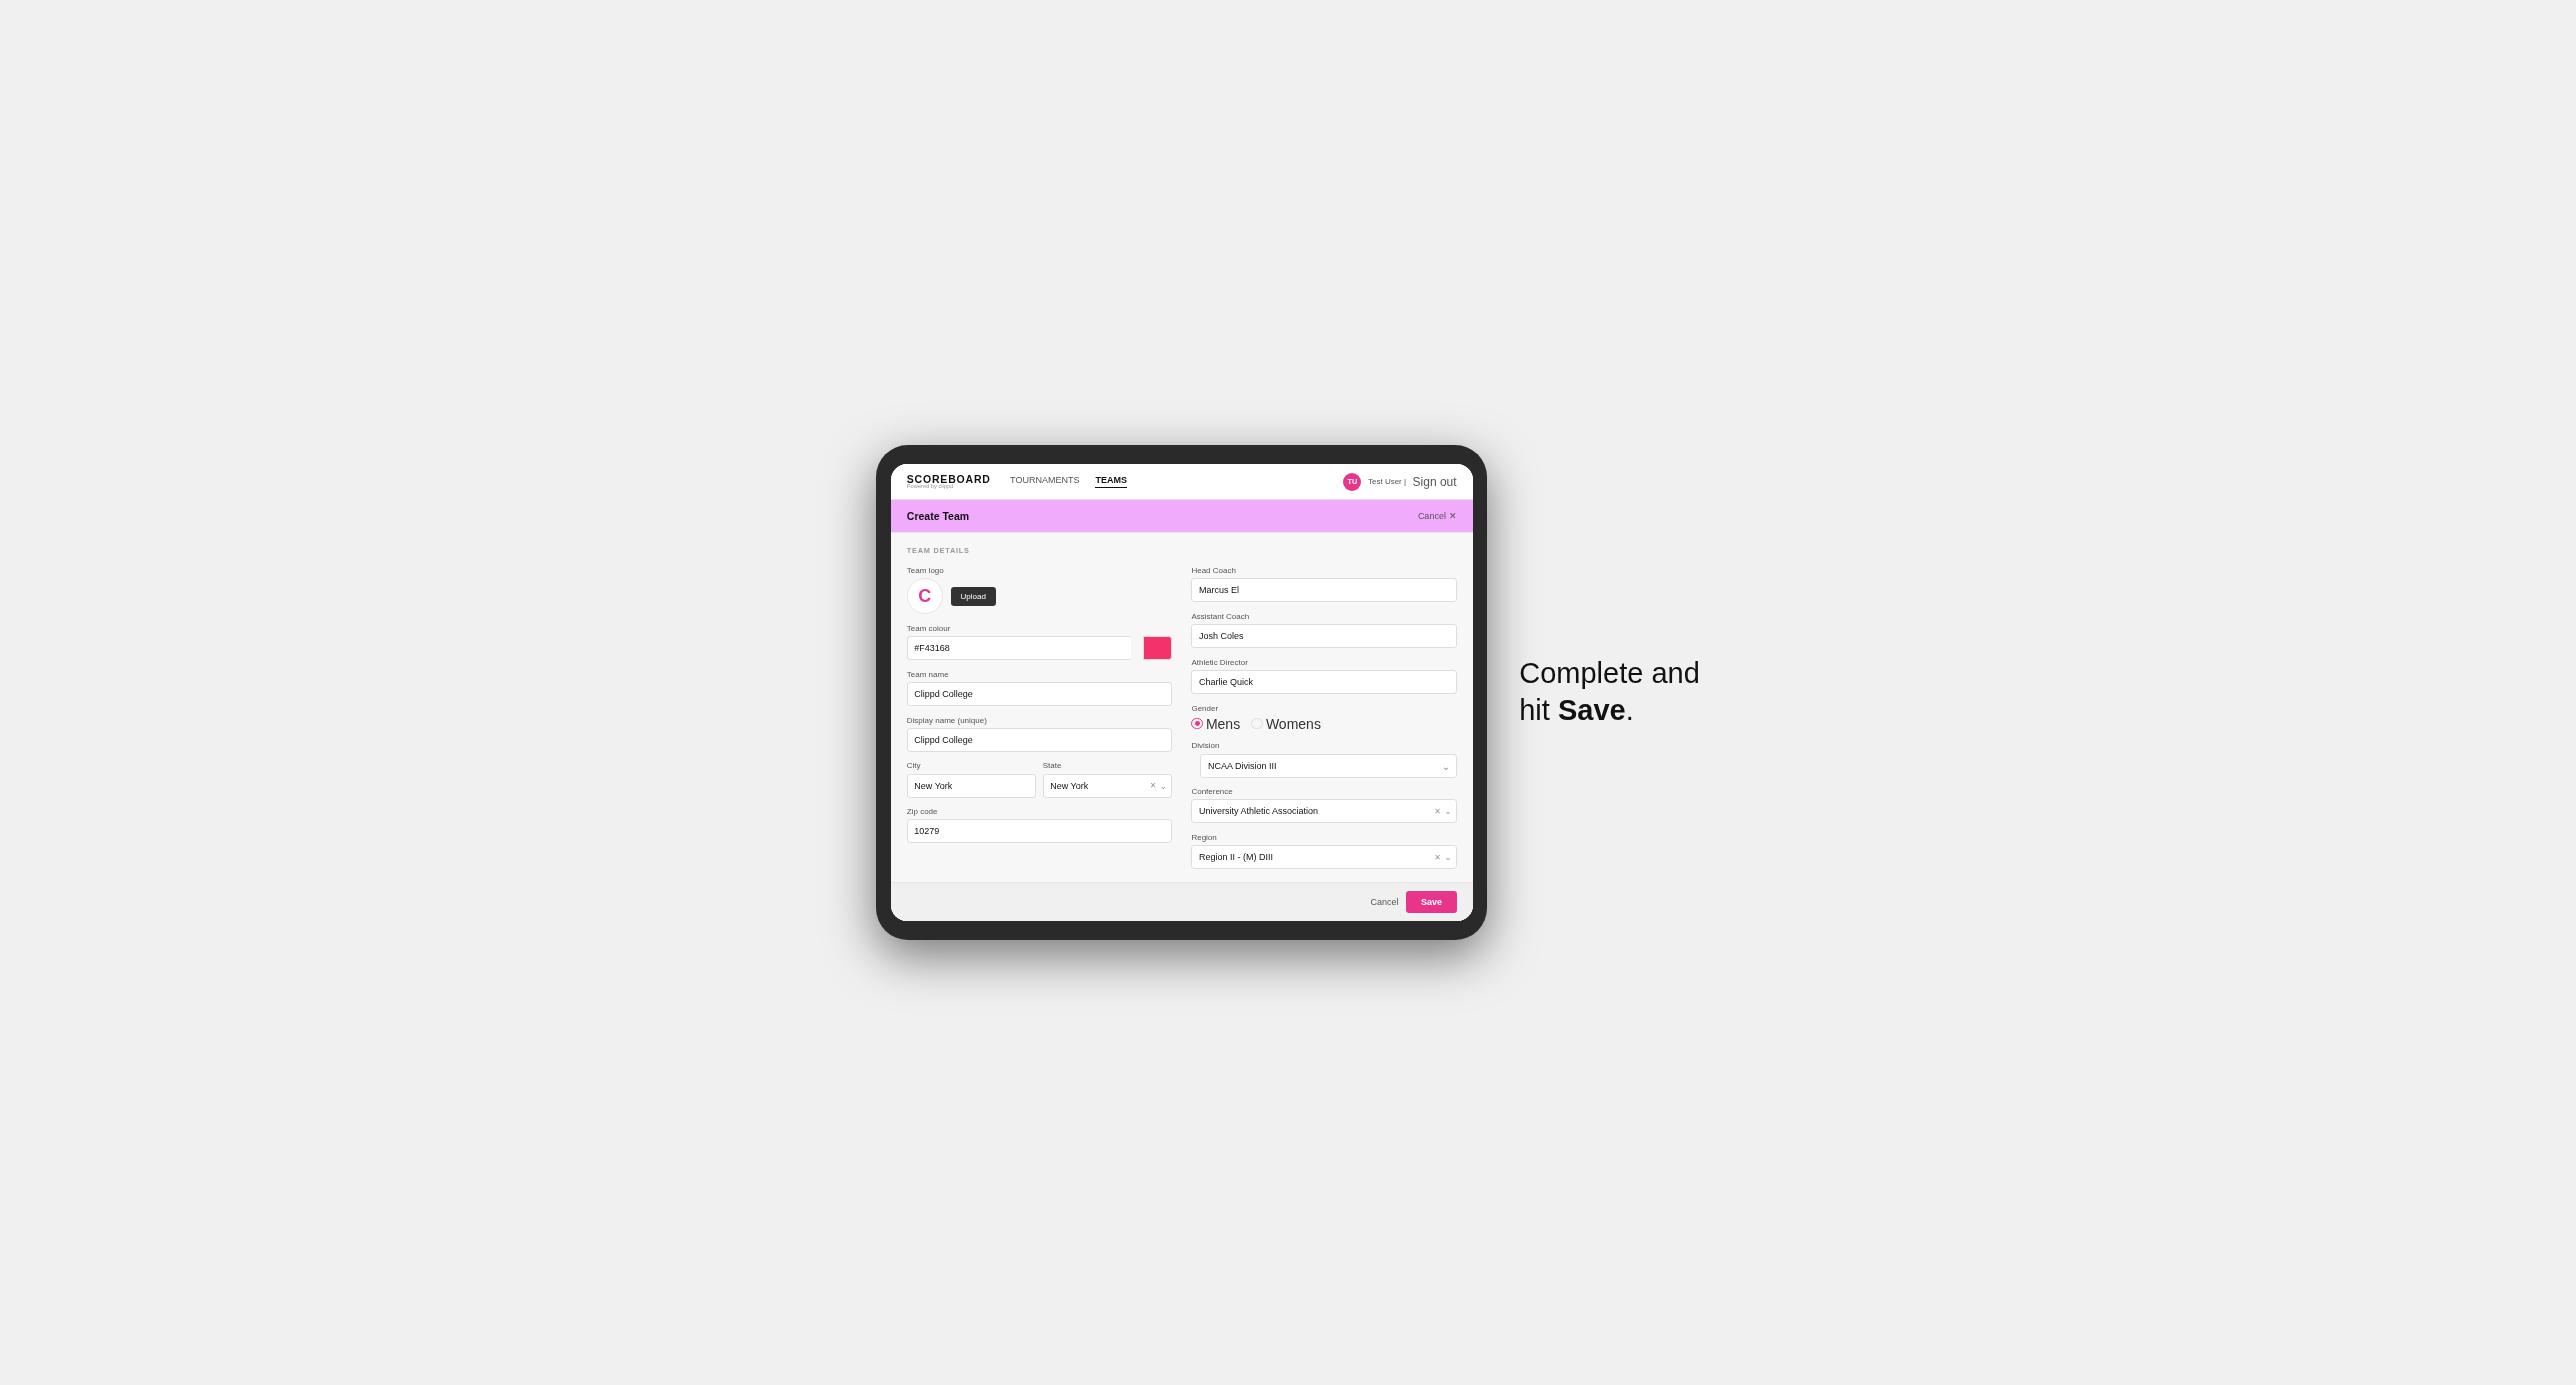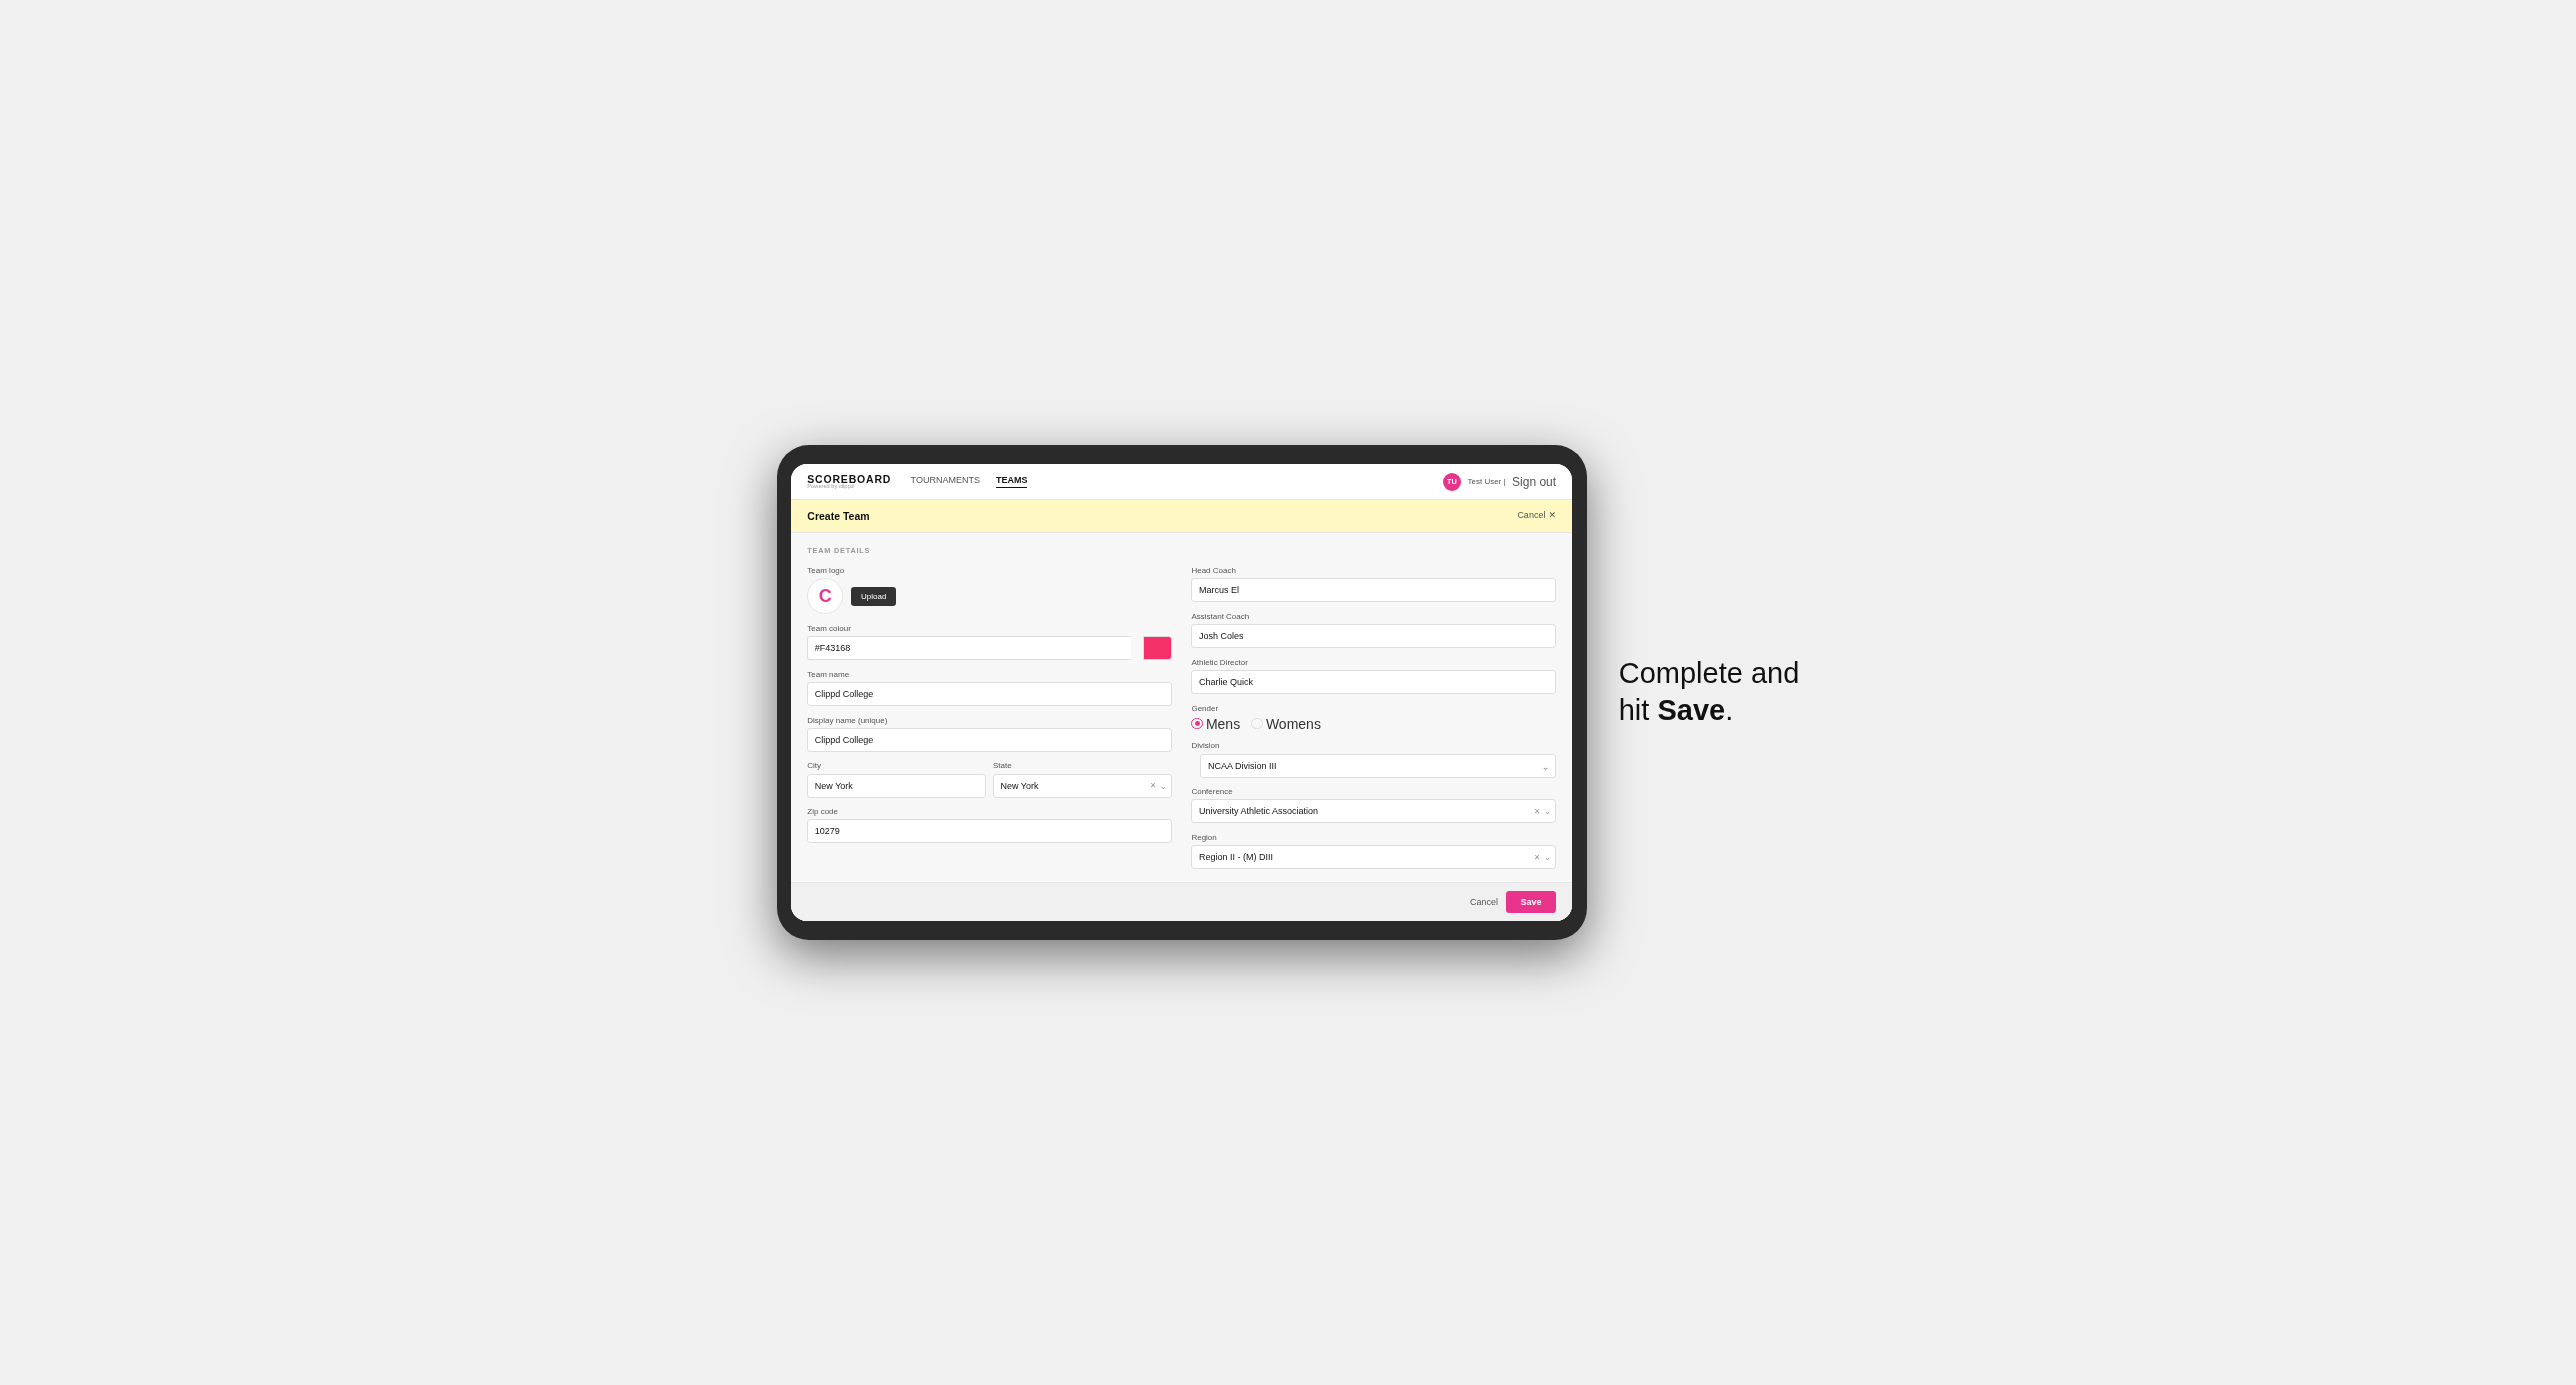--- a/index.html
+++ b/index.html
@@ -40,21 +40,21 @@
 
     .annotation-right strong {
       font-weight: 900;
     }
 
     .tablet-frame {
       background: #2a2a2a;
       border-radius: 32px;
       padding: 19.4px 14.6px;
       box-shadow: 0 16px 49px rgba(0,0,0,0.5);
-      width: 810px;
+      width: 611px;
       flex-shrink: 0;
       position: relative;
     }
 
     .tablet-screen {
       background: #fff;
       border-radius: 16px;
       overflow: hidden;
     }
 
@@ -135,25 +135,25 @@
       cursor: pointer;
     }
 
     
     .modal-container {
       background: #f7f7f7;
       padding: 0;
     }
 
     .modal-header {
-      background: #fef9c3;
+      background: #f0abfc;
       border-bottom: 0.8px solid #e5e5e5;
       padding: 9.7px 16px;
       display: flex;
-      align-items: flex-start;
+      align-items: center;
       justify-content: space-between;
     }
 
     .modal-title {
       font-size: 10.5px;
       font-weight: 600;
       color: #111;
     }
 
     .modal-close {

